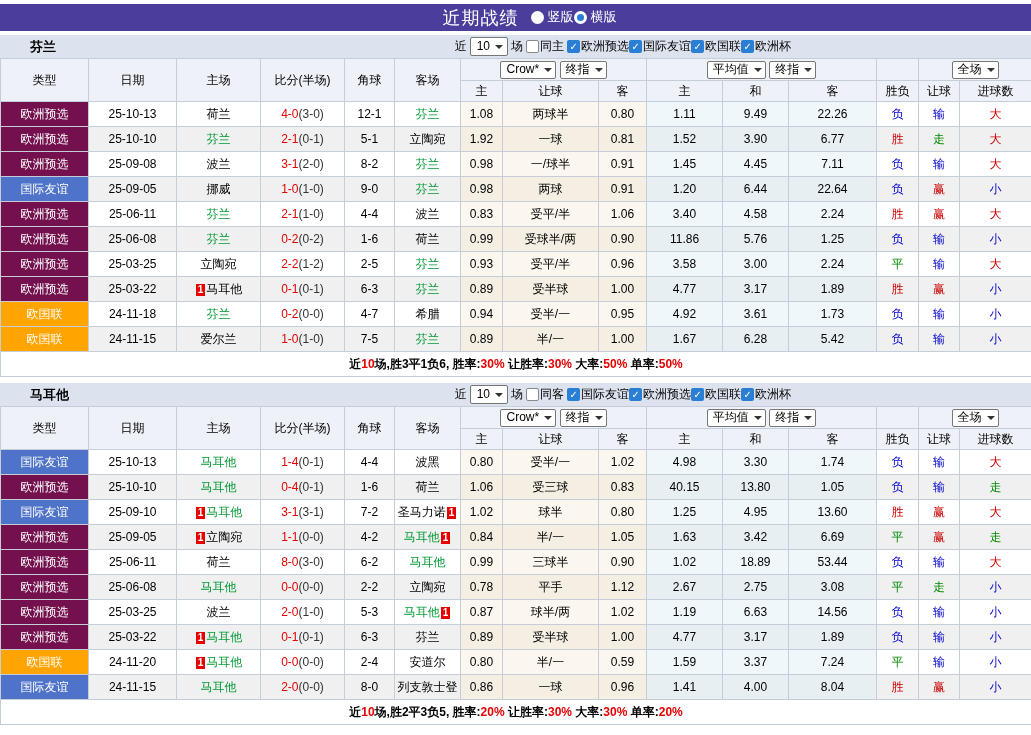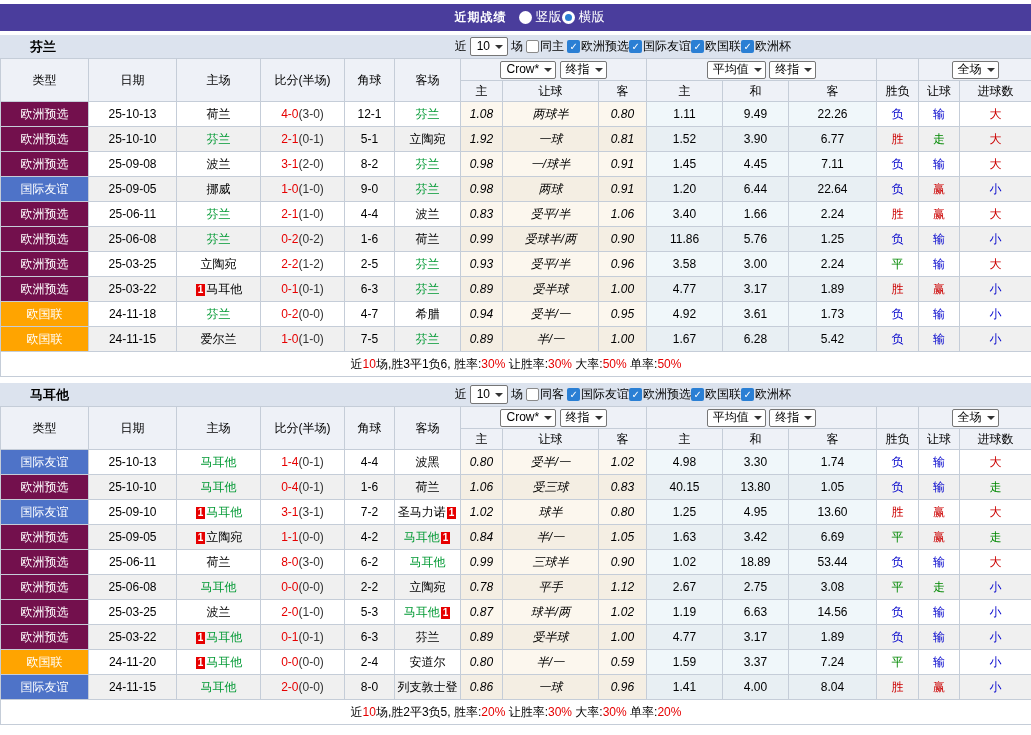--- a/index.html
+++ b/index.html
@@ -8,21 +8,21 @@
     width:1031px;
     font-family:"Liberation Sans","DejaVu Sans",sans-serif;
     font-size:12px; color:#000;
     padding-top:4px;
   }
   
   .topbar {
     height:27px; display:flex; align-items:center; justify-content:center;
     gap:12px; color:#fff; margin-bottom:4px;
   }
-  .topbar .title { font-size:12px; font-weight:bold; letter-spacing:1px;margin-left:28px; }
+  .topbar .title { font-size:18px; font-weight:normal; letter-spacing:1px;margin-left:28px; }
   .radio-opt { display:inline-flex; align-items:center; gap:4px; font-size:13px; cursor:pointer; }
   .radio { width:13px; height:13px; border-radius:50%; background:#fff; display:inline-block; position:relative; }
   .radio.sel::after { content:""; position:absolute; left:3px; top:3px; width:7px; height:7px; border-radius:50%; }
   
   .section { margin-bottom:6px; }
   .section-bar { height:23px; display:flex; align-items:center; }
   .team-name { font-weight:bold; font-size:13px; margin-left:30px; }
   .filterbar { margin-left:auto; margin-right:240px; display:flex; align-items:center; gap:3px; }
   .selectbox {
     display:inline-flex; align-items:center; gap:5px;
@@ -35,27 +35,27 @@
   .cb.checked::after { content:"✓"; position:absolute; left:1.5px; top:-0.5px; color:#fff; font-size:10px; font-weight:bold; }
   .cb-lab { display:inline-flex; align-items:center; cursor:pointer; }
   
   table { border-collapse:collapse; width:1031px; table-layout:fixed; }
   th,td { border:1px solid #c5cdd8; text-align:center; padding:0; font-weight:normal; white-space:nowrap; overflow:hidden; font-size:12px; }
   thead th { height:22px; }
   thead .lab-row th { height:21px; }
   thead .selectbox { height:18px; padding:0 3px 0 5px; }
   tbody td { height:25px; }
   tbody tr:nth-child(even) td { background:#f0f0f0; }
-  tbody td.c-crow { background:#fcf7ee;font-style:italic; }
+  tbody td.c-crow { background:#fcf7ee; }
   tbody tr:nth-child(even) td.c-crow { background:#f4eee3; }
   tbody td.c-avg { background:#f0f7fa; }
   tbody tr:nth-child(even) td.c-avg { background:#e8eff3; }
   td.league { color:#fff; }
   .mark1 { color:#fff; font-size:10px; line-height:12px; padding:0 2px; display:inline-block; margin:0 1px; font-weight:bold; }
-  tfoot td { height:25px; background:#fff; }
+  tfoot td { height:25px; background:#fff;font-weight:bold; }
 </style>
 <style>.radio.sel::after{background:#2a7fd4}.cb.checked{background:#2a7fd4}.section-bar{background:#dce3ee}thead th{background:#eef1f7}.mark1{background:#e60000}.score-ft{color:#e60000}.score-ht{color:#333333}</style></head>
 <body>
 
 <div class="topbar" style="background: rgb(74, 61, 156);">
   <span class="title">近期战绩</span>
   <span id="version-radios"><span class="radio-opt">
         <span class="radio"></span>
         <span>竖版</span>
       </span><span class="radio-opt">
@@ -242,21 +242,21 @@
     <td class="league" style="background: rgb(115, 16, 77);">欧洲预选</td>
     <td>25-06-11</td>
     <td><span class="tn-home" style="color: rgb(0, 153, 51);">芬兰</span></td>
     <td><span class="score-ft">2-1</span><span class="score-ht">(1-0)</span></td>
     <td>4-4</td>
     <td><span class="tn-away">波兰</span></td>
     <td class="c-crow">0.83</td>
     <td class="c-crow">受平/半</td>
     <td class="c-crow">1.06</td>
     <td class="c-avg">3.40</td>
-    <td class="c-avg">1.66</td>
+    <td class="c-avg">4.58</td>
     <td class="c-avg">2.24</td>
     <td style="color: rgb(204, 0, 0);">胜</td>
     <td style="color: rgb(204, 0, 0);">赢</td>
     <td style="color: rgb(204, 0, 0);">大</td>
   </tr>
 
   <tr>
     <td class="league" style="background: rgb(115, 16, 77);">欧洲预选</td>
     <td>25-06-08</td>
     <td><span class="tn-home" style="color: rgb(0, 153, 51);">芬兰</span></td>

